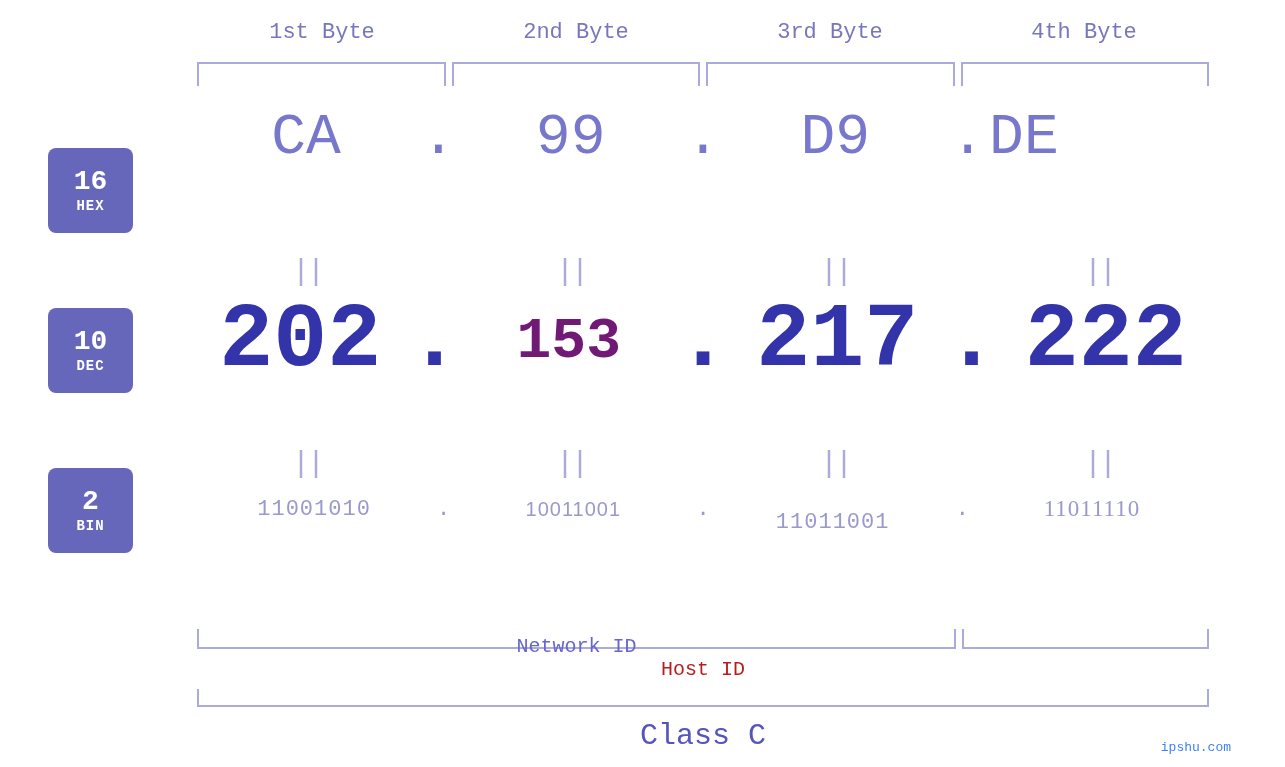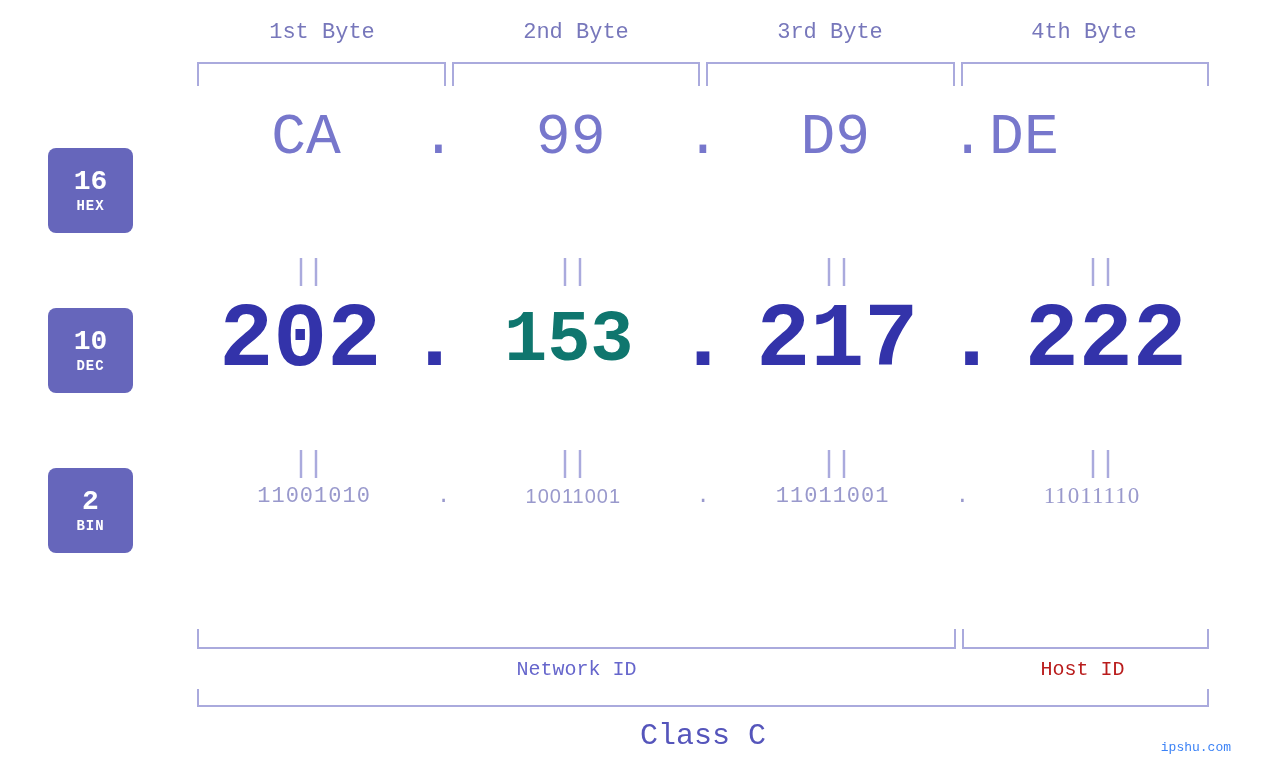--- a/index.html
+++ b/index.html
@@ -103,21 +103,21 @@
     <div style="flex:1; text-align:center; font-size:30px; color:#aaaadd; font-family:'Courier New',monospace; letter-spacing:-3px;">||</div>
     <div style="width:40px;"></div>
     <div style="flex:1; text-align:center; font-size:30px; color:#aaaadd; font-family:'Courier New',monospace; letter-spacing:-3px;">||</div>
     <div style="width:40px;"></div>
     <div style="flex:1; text-align:center; font-size:30px; color:#aaaadd; font-family:'Courier New',monospace; letter-spacing:-3px;">||</div>
   </div>
 
   <div style="position:absolute; top:290px; left:195px; right:38px; display:flex; align-items:center; justify-content:center;">
     <div style="flex:1; text-align:center; font-size:90px; font-weight:bold; color:#3333aa; font-family:'Courier New',monospace;">202</div>
     <div style="font-size:90px; font-weight:bold; color:#3333aa; font-family:'Courier New',monospace; padding:0 2px;">.</div>
-    <div style="flex:1; text-align:center; font-size:72px; font-weight:bold; color:#0f766e; font-family:'Courier New',monospace;">153</div>
+    <div style="flex:1; text-align:center; font-size:58px; font-weight:bold; color:#701a75; font-family:'Courier New',monospace;">153</div>
     <div style="font-size:90px; font-weight:bold; color:#3333aa; font-family:'Courier New',monospace; padding:0 2px;">.</div>
     <div style="flex:1; text-align:center; font-size:90px; font-weight:bold; color:#3333aa; font-family:'Courier New',monospace;">217</div>
     <div style="font-size:90px; font-weight:bold; color:#3333aa; font-family:'Courier New',monospace; padding:0 2px;">.</div>
     <div style="flex:1; text-align:center; font-size:90px; font-weight:bold; color:#3333aa; font-family:'Courier New',monospace;">222</div>
   </div>
 
   <div style="position:absolute; top:447px; left:195px; right:38px; display:flex; align-items:center; justify-content:center;">
     <div style="flex:1; text-align:center; font-size:30px; color:#aaaadd; font-family:'Courier New',monospace; letter-spacing:-3px;">||</div>
     <div style="width:40px;"></div>
     <div style="flex:1; text-align:center; font-size:30px; color:#aaaadd; font-family:'Courier New',monospace; letter-spacing:-3px;">||</div>
@@ -125,33 +125,33 @@
     <div style="flex:1; text-align:center; font-size:30px; color:#aaaadd; font-family:'Courier New',monospace; letter-spacing:-3px;">||</div>
     <div style="width:40px;"></div>
     <div style="flex:1; text-align:center; font-size:30px; color:#aaaadd; font-family:'Courier New',monospace; letter-spacing:-3px;">||</div>
   </div>
 
   <div style="position:absolute; top:483px; left:195px; right:38px; display:flex; align-items:center; justify-content:center;">
     <div style="flex:1; text-align:center; font-size:22px; color:#9999cc; font-family:'Courier New',monospace; letter-spacing:1px;">11001010</div>
     <div style="font-size:22px; color:#9999cc; font-family:'Courier New',monospace; padding:0 4px;">.</div>
     <div style="flex:1; text-align:center; font-size:20px; color:#9999cc; font-family:Liberation Sans, sans-serif; letter-spacing:1px;">10011001</div>
     <div style="font-size:22px; color:#9999cc; font-family:'Courier New',monospace; padding:0 4px;">.</div>
-    <div style="flex:1; text-align:center; font-size:22px; color:#9999cc; font-family:'Courier New',monospace; letter-spacing:1px;">11011001</div>
+    <div style="flex:1; text-align:center; font-size:22px; color:#9999cc; font-family:'Courier New',monospace; letter-spacing:1px;margin-top:27px;">11011001</div>
     <div style="font-size:22px; color:#9999cc; font-family:'Courier New',monospace; padding:0 4px;">.</div>
     <div style="flex:1; text-align:center; font-size:23px; color:#9999cc; font-family:Liberation Serif, serif; letter-spacing:1px;">11011110</div>
   </div>
 
   <div style="position:absolute; bottom:118px; left:197px; right:40px; display:flex;">
 
     <div style="width:75%; height:20px; border-bottom:2px solid #aaaadd; border-left:2px solid #aaaadd; border-right:2px solid #aaaadd; margin-right:6px;"></div>
 
     <div style="flex:1; height:20px; border-bottom:2px solid #aaaadd; border-left:2px solid #aaaadd; border-right:2px solid #aaaadd;"></div>
   </div>
 
-  <div style="position:absolute; bottom:86px; left:197px; right:40px; display:flex;">
+  <div style="position:absolute; bottom:86px; left:197px; right:40px; display:flex;flex-direction:column;">
     <div style="width:75%; text-align:center; color:#6666cc; font-size:20px; font-family:'Courier New',monospace;">Network ID</div>
     <div style="flex:1; text-align:center; color:#b91c1c; font-size:20px; font-family:'Courier New',monospace;">Host ID</div>
   </div>
 
   <div style="position:absolute; bottom:60px; left:197px; right:40px; height:18px; border-bottom:2px solid #aaaadd; border-left:2px solid #aaaadd; border-right:2px solid #aaaadd;"></div>
 
   <div style="position:absolute; bottom:14px; left:197px; right:40px; text-align:center; color:#5555bb; font-size:30px; font-family:'Courier New',monospace;">Class C</div>
 
   <div style="position:absolute; bottom:12px; right:18px; color:#3b82f6; font-size:13px; font-family:'Courier New',monospace;">ipshu.com</div>
 

